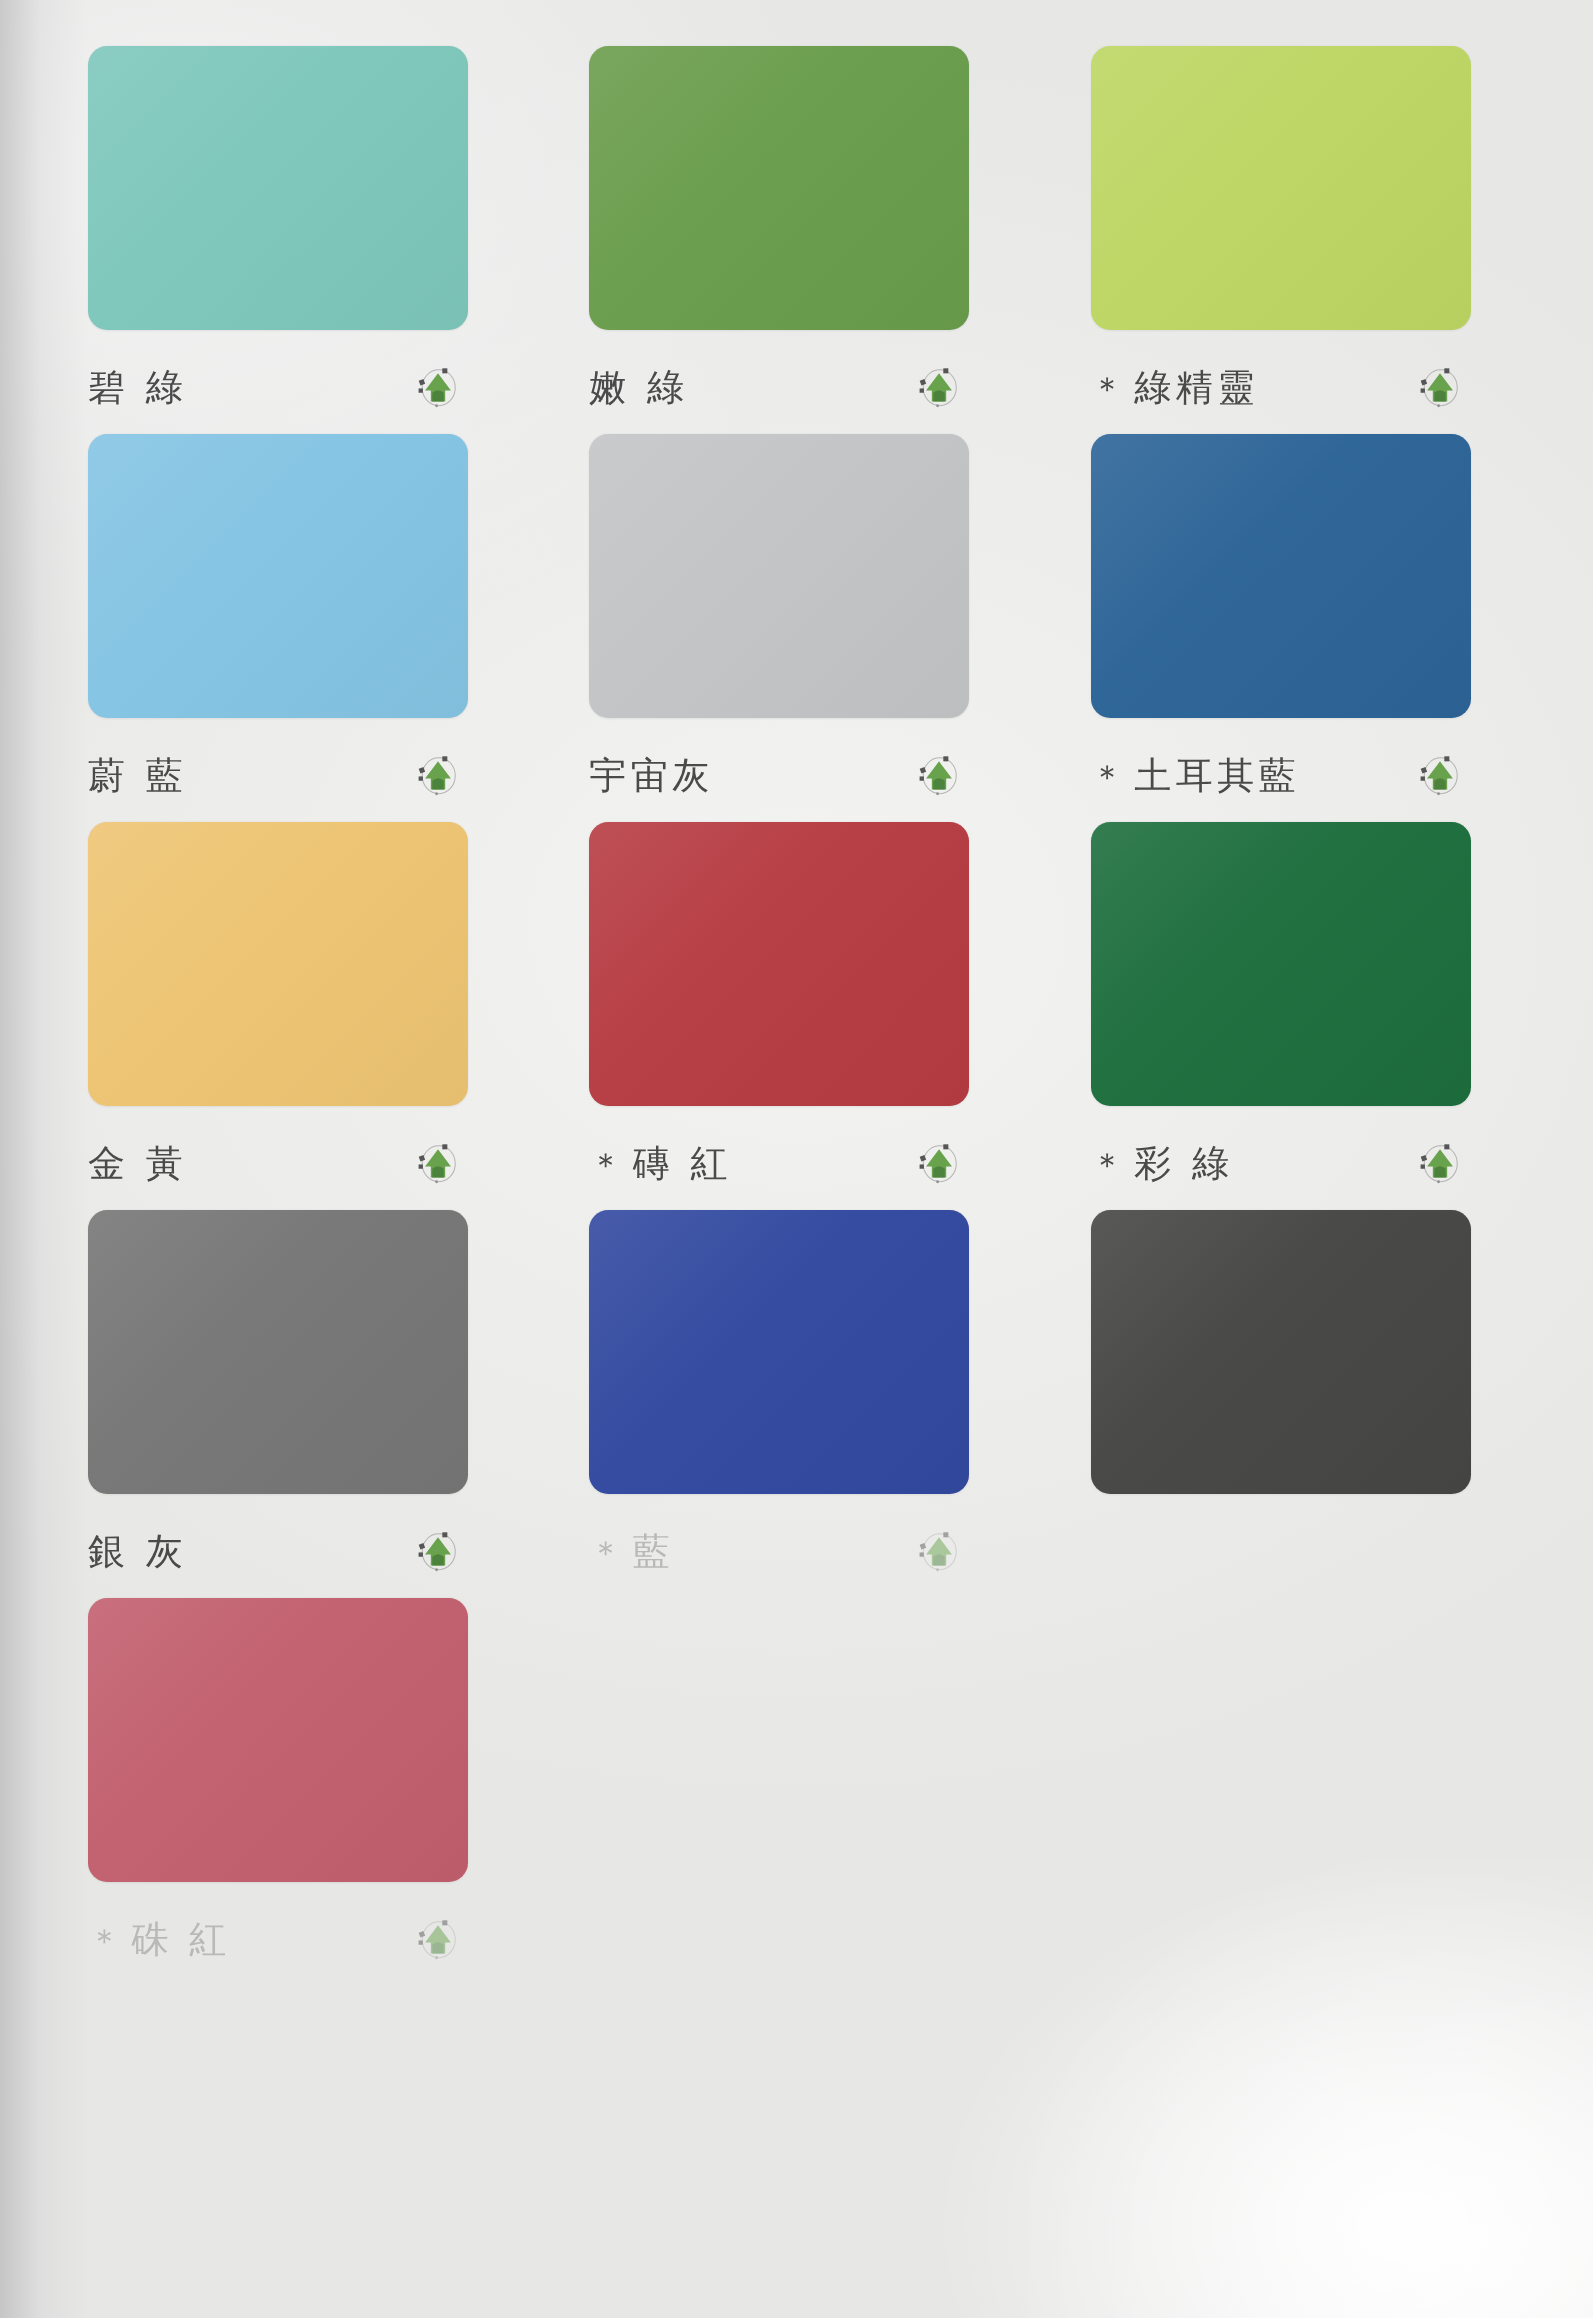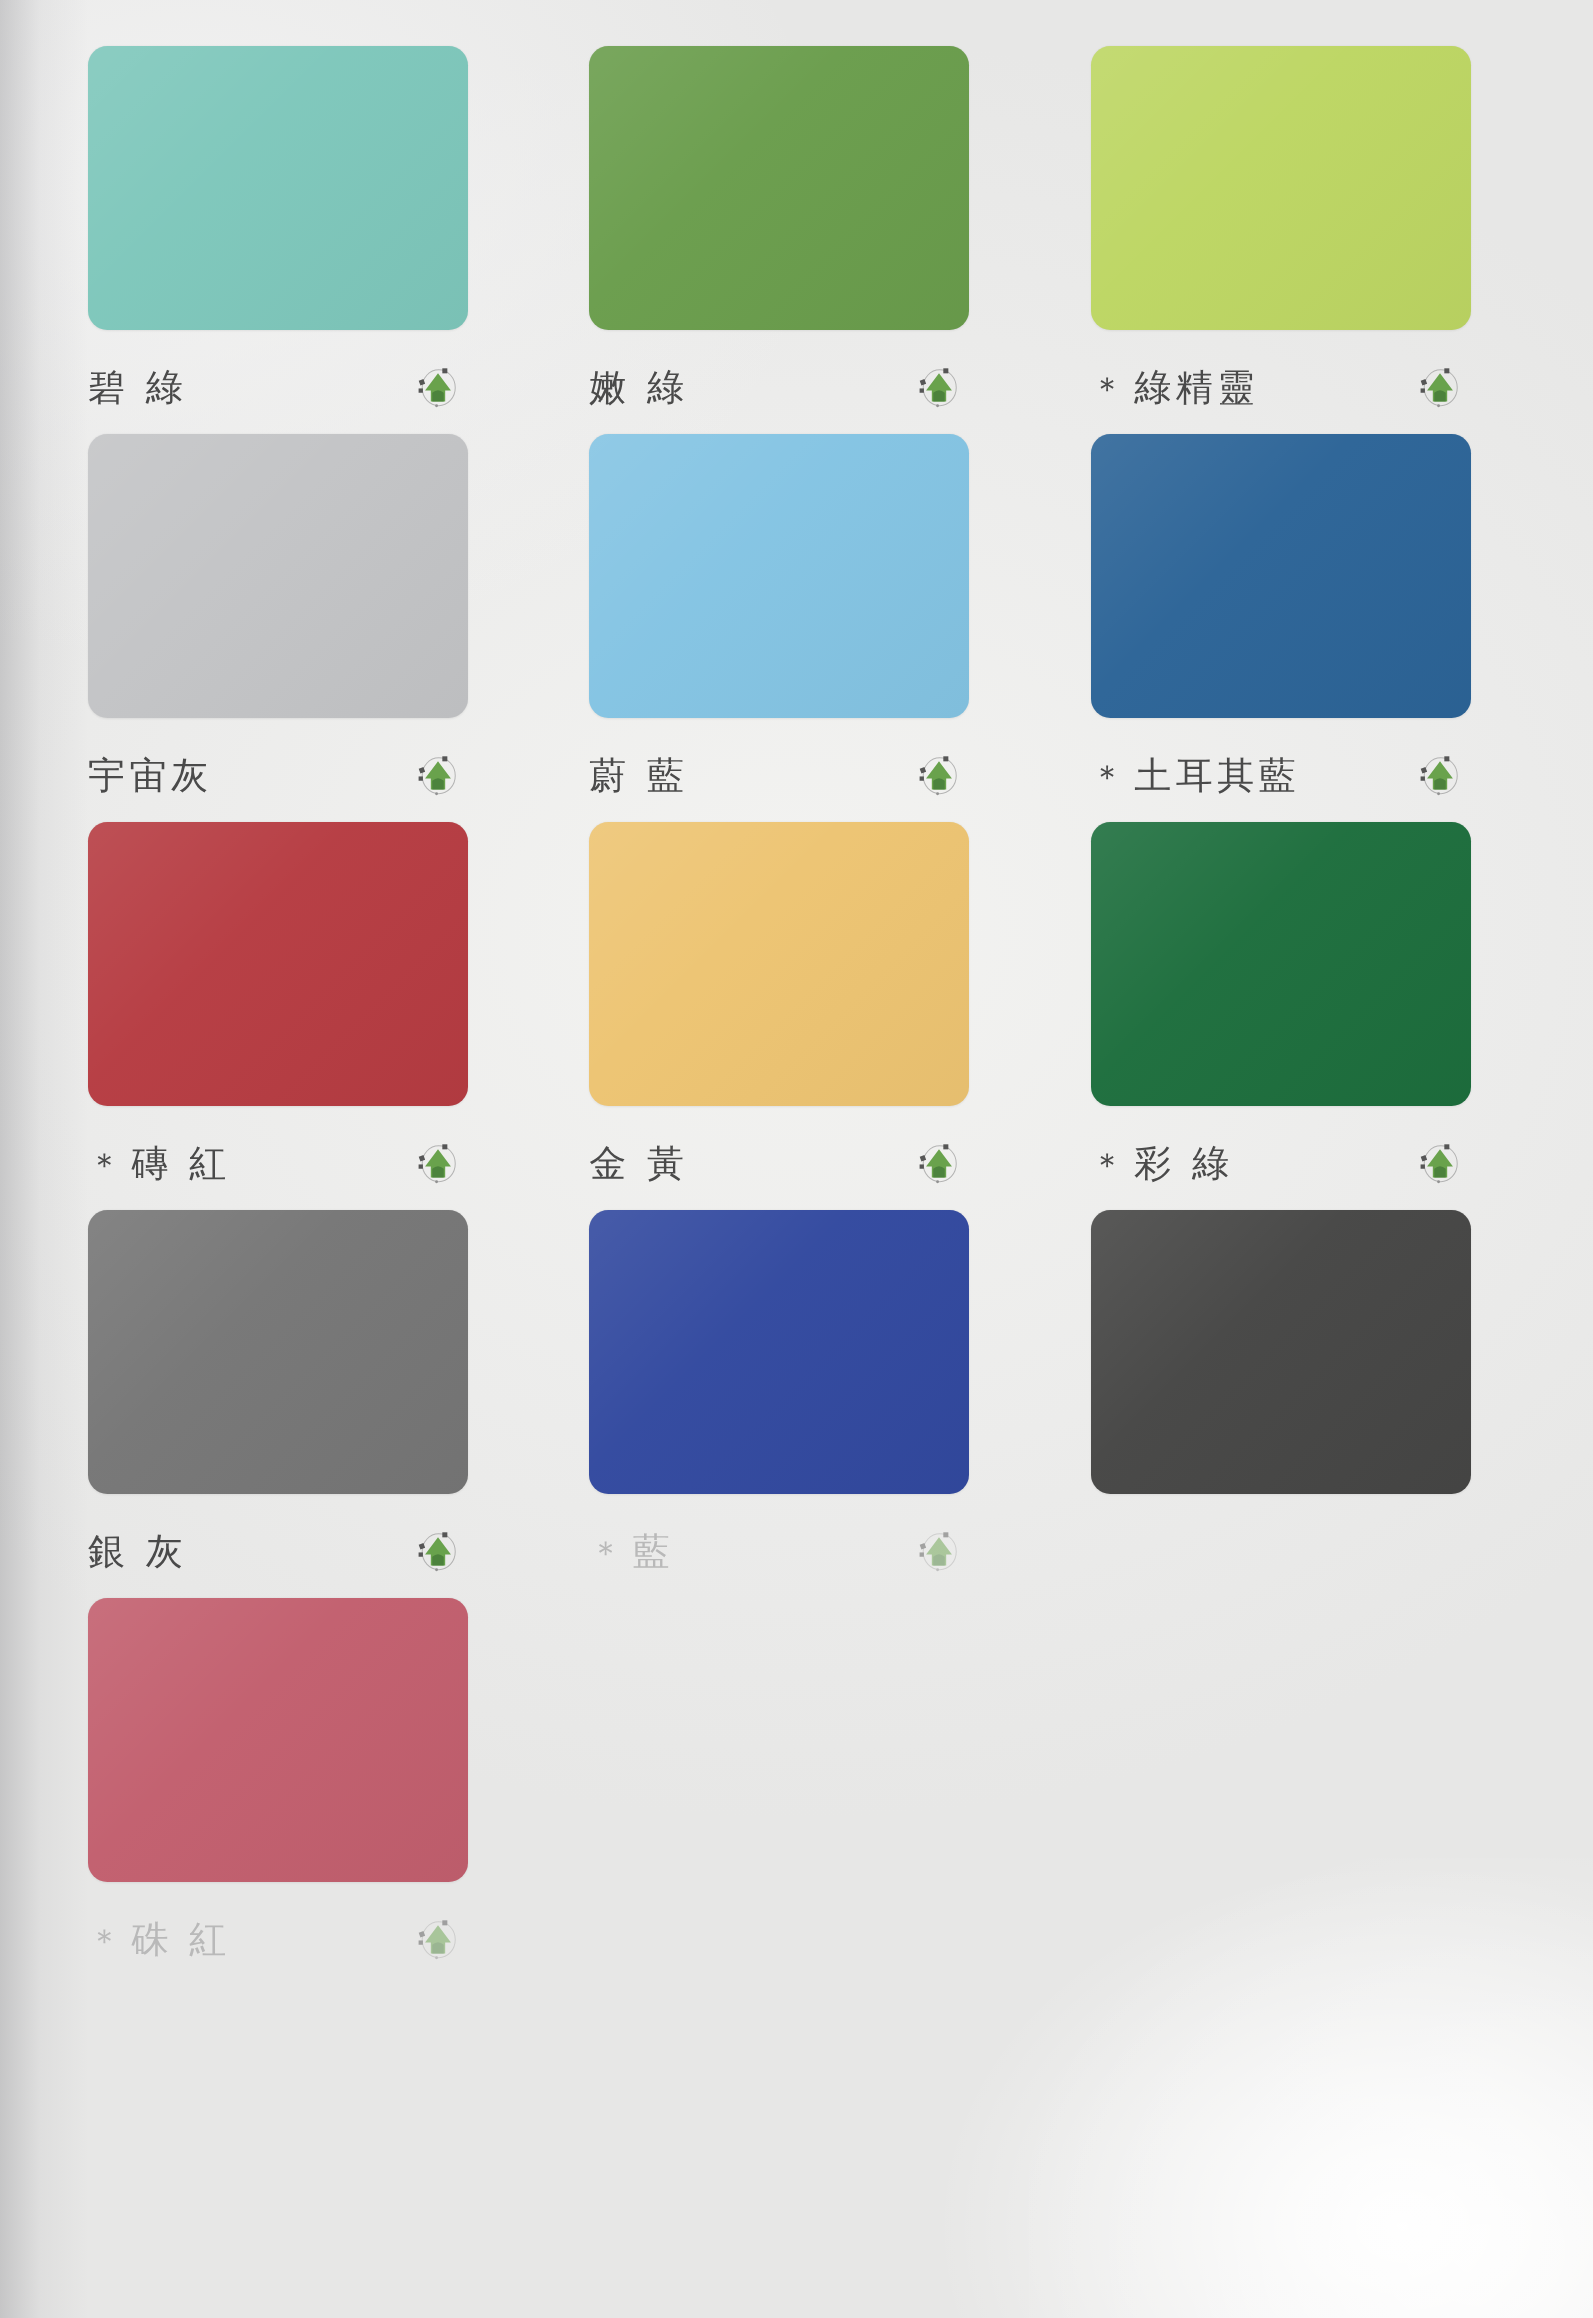--- a/index.html
+++ b/index.html
@@ -165,83 +165,83 @@
               <path d="M32 13 L50 37 L42 37 L42 52 L22 52 L22 37 L14 37 Z" fill="#5e9c3f"></path>
               <path d="M24 52 L24 40 Q32 33 40 40 L40 52 Z" fill="#3f7a2e"></path>
               <rect x="6" y="22" width="7" height="7" fill="#4a4a4a" transform="rotate(-20 9 25)"></rect>
               <rect x="5" y="34" width="6" height="6" fill="#4a4a4a"></rect>
               <rect x="38" y="6" width="7" height="7" fill="#4a4a4a"></rect>
               <circle cx="30" cy="58" r="2" fill="#8a8a8a"></circle>
             </svg></span>
         </div>
       </div>
       <div class="cell">
+        <div class="swatch" style="background: rgb(132, 196, 227);"></div>
+        <div class="caption-row">
+          <div class="caption"><span>蔚 藍</span></div>
+          <span class="logo"><svg viewBox="0 0 64 64" width="46" height="46" xmlns="http://www.w3.org/2000/svg">
+              <ellipse cx="33" cy="33" rx="23" ry="25" fill="none" stroke="#9a9a9a" stroke-width="1.4" opacity="0.75"></ellipse>
+              <path d="M32 13 L50 37 L42 37 L42 52 L22 52 L22 37 L14 37 Z" fill="#5e9c3f"></path>
+              <path d="M24 52 L24 40 Q32 33 40 40 L40 52 Z" fill="#3f7a2e"></path>
+              <rect x="6" y="22" width="7" height="7" fill="#4a4a4a" transform="rotate(-20 9 25)"></rect>
+              <rect x="5" y="34" width="6" height="6" fill="#4a4a4a"></rect>
+              <rect x="38" y="6" width="7" height="7" fill="#4a4a4a"></rect>
+              <circle cx="30" cy="58" r="2" fill="#8a8a8a"></circle>
+            </svg></span>
+        </div>
+      </div>
+      <div class="cell">
         <div class="swatch" style="background: rgb(195, 196, 198);"></div>
         <div class="caption-row">
           <div class="caption"><span>宇宙灰</span></div>
           <span class="logo"><svg viewBox="0 0 64 64" width="46" height="46" xmlns="http://www.w3.org/2000/svg">
               <ellipse cx="33" cy="33" rx="23" ry="25" fill="none" stroke="#9a9a9a" stroke-width="1.4" opacity="0.75"></ellipse>
               <path d="M32 13 L50 37 L42 37 L42 52 L22 52 L22 37 L14 37 Z" fill="#5e9c3f"></path>
               <path d="M24 52 L24 40 Q32 33 40 40 L40 52 Z" fill="#3f7a2e"></path>
               <rect x="6" y="22" width="7" height="7" fill="#4a4a4a" transform="rotate(-20 9 25)"></rect>
               <rect x="5" y="34" width="6" height="6" fill="#4a4a4a"></rect>
               <rect x="38" y="6" width="7" height="7" fill="#4a4a4a"></rect>
               <circle cx="30" cy="58" r="2" fill="#8a8a8a"></circle>
             </svg></span>
         </div>
       </div>
       <div class="cell">
-        <div class="swatch" style="background: rgb(132, 196, 227);"></div>
-        <div class="caption-row">
-          <div class="caption"><span>蔚 藍</span></div>
-          <span class="logo"><svg viewBox="0 0 64 64" width="46" height="46" xmlns="http://www.w3.org/2000/svg">
-              <ellipse cx="33" cy="33" rx="23" ry="25" fill="none" stroke="#9a9a9a" stroke-width="1.4" opacity="0.75"></ellipse>
-              <path d="M32 13 L50 37 L42 37 L42 52 L22 52 L22 37 L14 37 Z" fill="#5e9c3f"></path>
-              <path d="M24 52 L24 40 Q32 33 40 40 L40 52 Z" fill="#3f7a2e"></path>
-              <rect x="6" y="22" width="7" height="7" fill="#4a4a4a" transform="rotate(-20 9 25)"></rect>
-              <rect x="5" y="34" width="6" height="6" fill="#4a4a4a"></rect>
-              <rect x="38" y="6" width="7" height="7" fill="#4a4a4a"></rect>
-              <circle cx="30" cy="58" r="2" fill="#8a8a8a"></circle>
-            </svg></span>
-        </div>
-      </div>
-      <div class="cell">
         <div class="swatch" style="background: rgb(44, 100, 151);"></div>
         <div class="caption-row">
           <div class="caption"><span class="star">＊</span><span>土耳其藍</span></div>
           <span class="logo"><svg viewBox="0 0 64 64" width="46" height="46" xmlns="http://www.w3.org/2000/svg">
               <ellipse cx="33" cy="33" rx="23" ry="25" fill="none" stroke="#9a9a9a" stroke-width="1.4" opacity="0.75"></ellipse>
               <path d="M32 13 L50 37 L42 37 L42 52 L22 52 L22 37 L14 37 Z" fill="#5e9c3f"></path>
               <path d="M24 52 L24 40 Q32 33 40 40 L40 52 Z" fill="#3f7a2e"></path>
               <rect x="6" y="22" width="7" height="7" fill="#4a4a4a" transform="rotate(-20 9 25)"></rect>
               <rect x="5" y="34" width="6" height="6" fill="#4a4a4a"></rect>
               <rect x="38" y="6" width="7" height="7" fill="#4a4a4a"></rect>
               <circle cx="30" cy="58" r="2" fill="#8a8a8a"></circle>
             </svg></span>
         </div>
       </div>
       <div class="cell">
+        <div class="swatch" style="background: rgb(237, 196, 114);"></div>
+        <div class="caption-row">
+          <div class="caption"><span>金 黃</span></div>
+          <span class="logo"><svg viewBox="0 0 64 64" width="46" height="46" xmlns="http://www.w3.org/2000/svg">
+              <ellipse cx="33" cy="33" rx="23" ry="25" fill="none" stroke="#9a9a9a" stroke-width="1.4" opacity="0.75"></ellipse>
+              <path d="M32 13 L50 37 L42 37 L42 52 L22 52 L22 37 L14 37 Z" fill="#5e9c3f"></path>
+              <path d="M24 52 L24 40 Q32 33 40 40 L40 52 Z" fill="#3f7a2e"></path>
+              <rect x="6" y="22" width="7" height="7" fill="#4a4a4a" transform="rotate(-20 9 25)"></rect>
+              <rect x="5" y="34" width="6" height="6" fill="#4a4a4a"></rect>
+              <rect x="38" y="6" width="7" height="7" fill="#4a4a4a"></rect>
+              <circle cx="30" cy="58" r="2" fill="#8a8a8a"></circle>
+            </svg></span>
+        </div>
+      </div>
+      <div class="cell">
         <div class="swatch" style="background: rgb(182, 60, 66);"></div>
         <div class="caption-row">
           <div class="caption"><span class="star">＊</span><span>磚 紅</span></div>
-          <span class="logo"><svg viewBox="0 0 64 64" width="46" height="46" xmlns="http://www.w3.org/2000/svg">
-              <ellipse cx="33" cy="33" rx="23" ry="25" fill="none" stroke="#9a9a9a" stroke-width="1.4" opacity="0.75"></ellipse>
-              <path d="M32 13 L50 37 L42 37 L42 52 L22 52 L22 37 L14 37 Z" fill="#5e9c3f"></path>
-              <path d="M24 52 L24 40 Q32 33 40 40 L40 52 Z" fill="#3f7a2e"></path>
-              <rect x="6" y="22" width="7" height="7" fill="#4a4a4a" transform="rotate(-20 9 25)"></rect>
-              <rect x="5" y="34" width="6" height="6" fill="#4a4a4a"></rect>
-              <rect x="38" y="6" width="7" height="7" fill="#4a4a4a"></rect>
-              <circle cx="30" cy="58" r="2" fill="#8a8a8a"></circle>
-            </svg></span>
-        </div>
-      </div>
-      <div class="cell">
-        <div class="swatch" style="background: rgb(237, 196, 114);"></div>
-        <div class="caption-row">
-          <div class="caption"><span>金 黃</span></div>
           <span class="logo"><svg viewBox="0 0 64 64" width="46" height="46" xmlns="http://www.w3.org/2000/svg">
               <ellipse cx="33" cy="33" rx="23" ry="25" fill="none" stroke="#9a9a9a" stroke-width="1.4" opacity="0.75"></ellipse>
               <path d="M32 13 L50 37 L42 37 L42 52 L22 52 L22 37 L14 37 Z" fill="#5e9c3f"></path>
               <path d="M24 52 L24 40 Q32 33 40 40 L40 52 Z" fill="#3f7a2e"></path>
               <rect x="6" y="22" width="7" height="7" fill="#4a4a4a" transform="rotate(-20 9 25)"></rect>
               <rect x="5" y="34" width="6" height="6" fill="#4a4a4a"></rect>
               <rect x="38" y="6" width="7" height="7" fill="#4a4a4a"></rect>
               <circle cx="30" cy="58" r="2" fill="#8a8a8a"></circle>
             </svg></span>
         </div>

